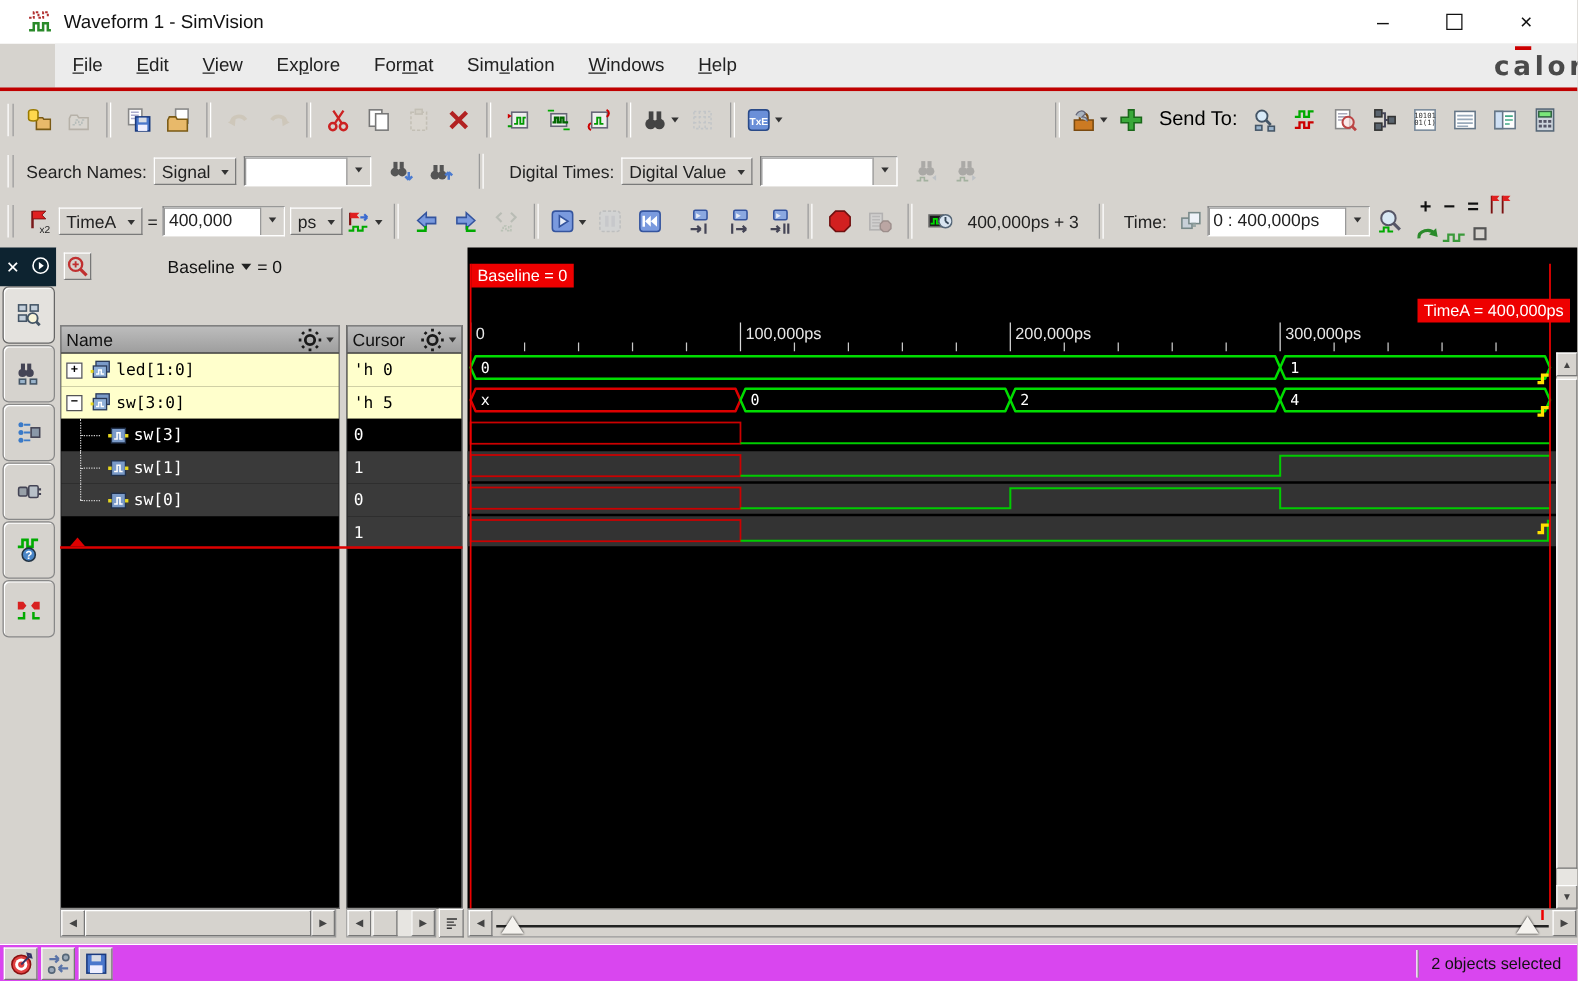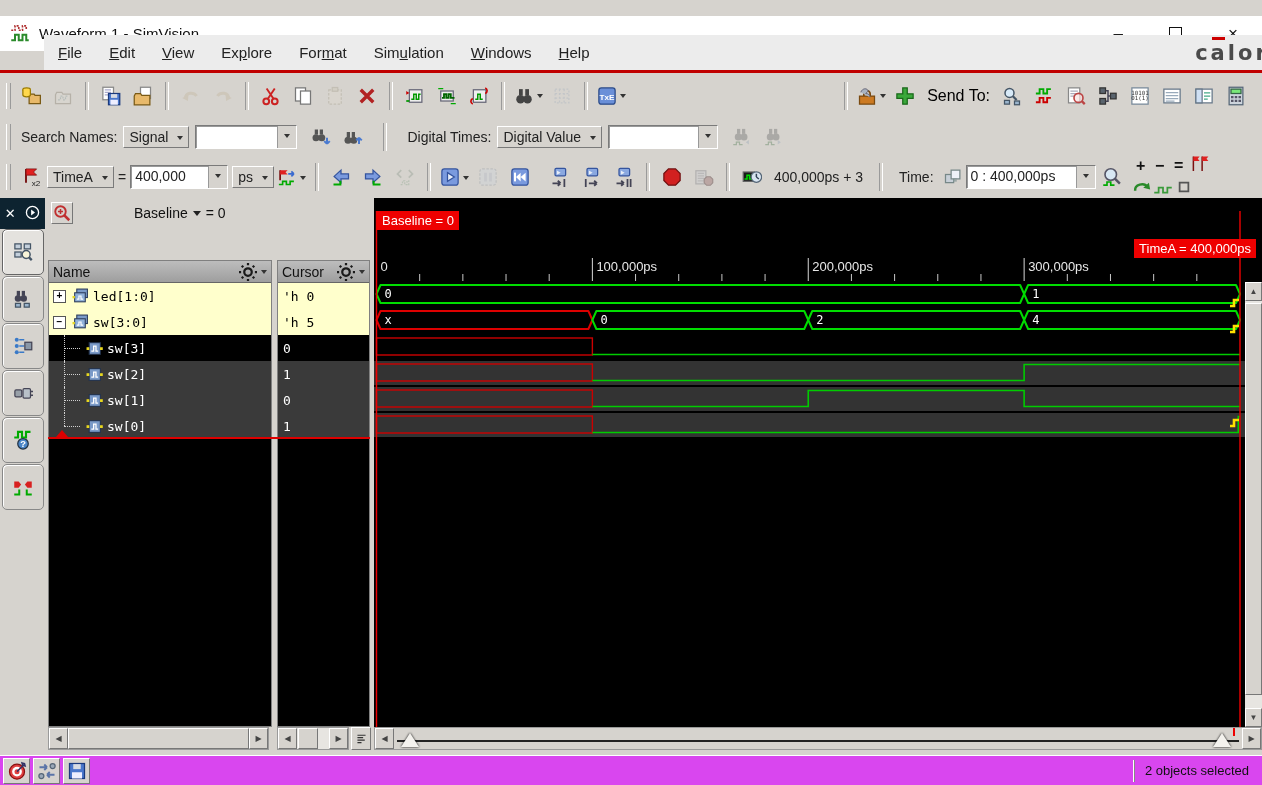--- a/index.html
+++ b/index.html
@@ -2,21 +2,21 @@
 <html><head>
 <meta charset="utf-8">
 <style>
   html,body{margin:0;padding:0;}
   body{width:1262px;height:785px;position:relative;overflow:hidden;
        background:#d6d3ce;font-family:"Liberation Sans",sans-serif;
        -webkit-font-smoothing:antialiased;}
   .abs{position:absolute;}
   
   #titlebar{left:0;top:0;width:1262px;height:35px;background:#ffffff;
-            display:flex;align-items:center;padding:0 10px;box-sizing:border-box;margin-top:16px;}
+            display:flex;align-items:center;padding:0 22px;box-sizing:border-box;}
   #titlebar .appicon{width:20px;height:20px;margin-right:9px;}
   #titlebar .title{font-size:15px;color:#111;}
   #titlebar .wincontrols{margin-left:auto;display:flex;align-items:center;gap:46px;padding-right:14px;}
   .winbtn{font-size:17px;color:#111;line-height:1;cursor:default;}
   .maxbox{width:11px;height:11px;border:1.6px solid #111;display:inline-block;}
   
   #menubar{left:0;top:35px;width:1262px;height:35px;background:#ececec;
            display:flex;align-items:center;gap:27px;padding:0 14px;box-sizing:border-box;font-size:15px;color:#222;margin-left:44px;}
   #menubar .menu-item u{text-decoration:underline;}
   #brand{margin-left:auto;font-family:"DejaVu Sans",sans-serif;font-weight:bold;
@@ -828,32 +828,20 @@
       <div class="row row-dark">
         <span class="tree"></span>
         <span class="sigicon" style="margin-left: 2px;">
           <svg viewBox="0 0 16 16">
             <rect x="3" y="2.5" width="10.5" height="11" fill="#7a9ac8" stroke="#20304a"></rect>
             <path d="M5 10.5h2.2V5.8h2.2v4.7h2" stroke="#fff" fill="none" stroke-width="1.2"></path>
             <rect x="0.5" y="6.8" width="2.6" height="2.6" fill="#e8d820"></rect>
             <rect x="13.2" y="6.8" width="2.6" height="2.6" fill="#e8d820"></rect>
           </svg>
         </span>
-        <span>sw[2]</span>
-      </div>
-      <div class="row row-dark">
-        <span class="tree"></span>
-        <span class="sigicon" style="margin-left: 2px;">
-          <svg viewBox="0 0 16 16">
-            <rect x="3" y="2.5" width="10.5" height="11" fill="#7a9ac8" stroke="#20304a"></rect>
-            <path d="M5 10.5h2.2V5.8h2.2v4.7h2" stroke="#fff" fill="none" stroke-width="1.2"></path>
-            <rect x="0.5" y="6.8" width="2.6" height="2.6" fill="#e8d820"></rect>
-            <rect x="13.2" y="6.8" width="2.6" height="2.6" fill="#e8d820"></rect>
-          </svg>
-        </span>
         <span>sw[1]</span>
       </div>
       <div class="row row-dark">
         <span class="tree last"></span>
         <span class="sigicon" style="margin-left: 2px;">
           <svg viewBox="0 0 16 16">
             <rect x="3" y="2.5" width="10.5" height="11" fill="#7a9ac8" stroke="#20304a"></rect>
             <path d="M5 10.5h2.2V5.8h2.2v4.7h2" stroke="#fff" fill="none" stroke-width="1.2"></path>
             <rect x="0.5" y="6.8" width="2.6" height="2.6" fill="#e8d820"></rect>
             <rect x="13.2" y="6.8" width="2.6" height="2.6" fill="#e8d820"></rect>

